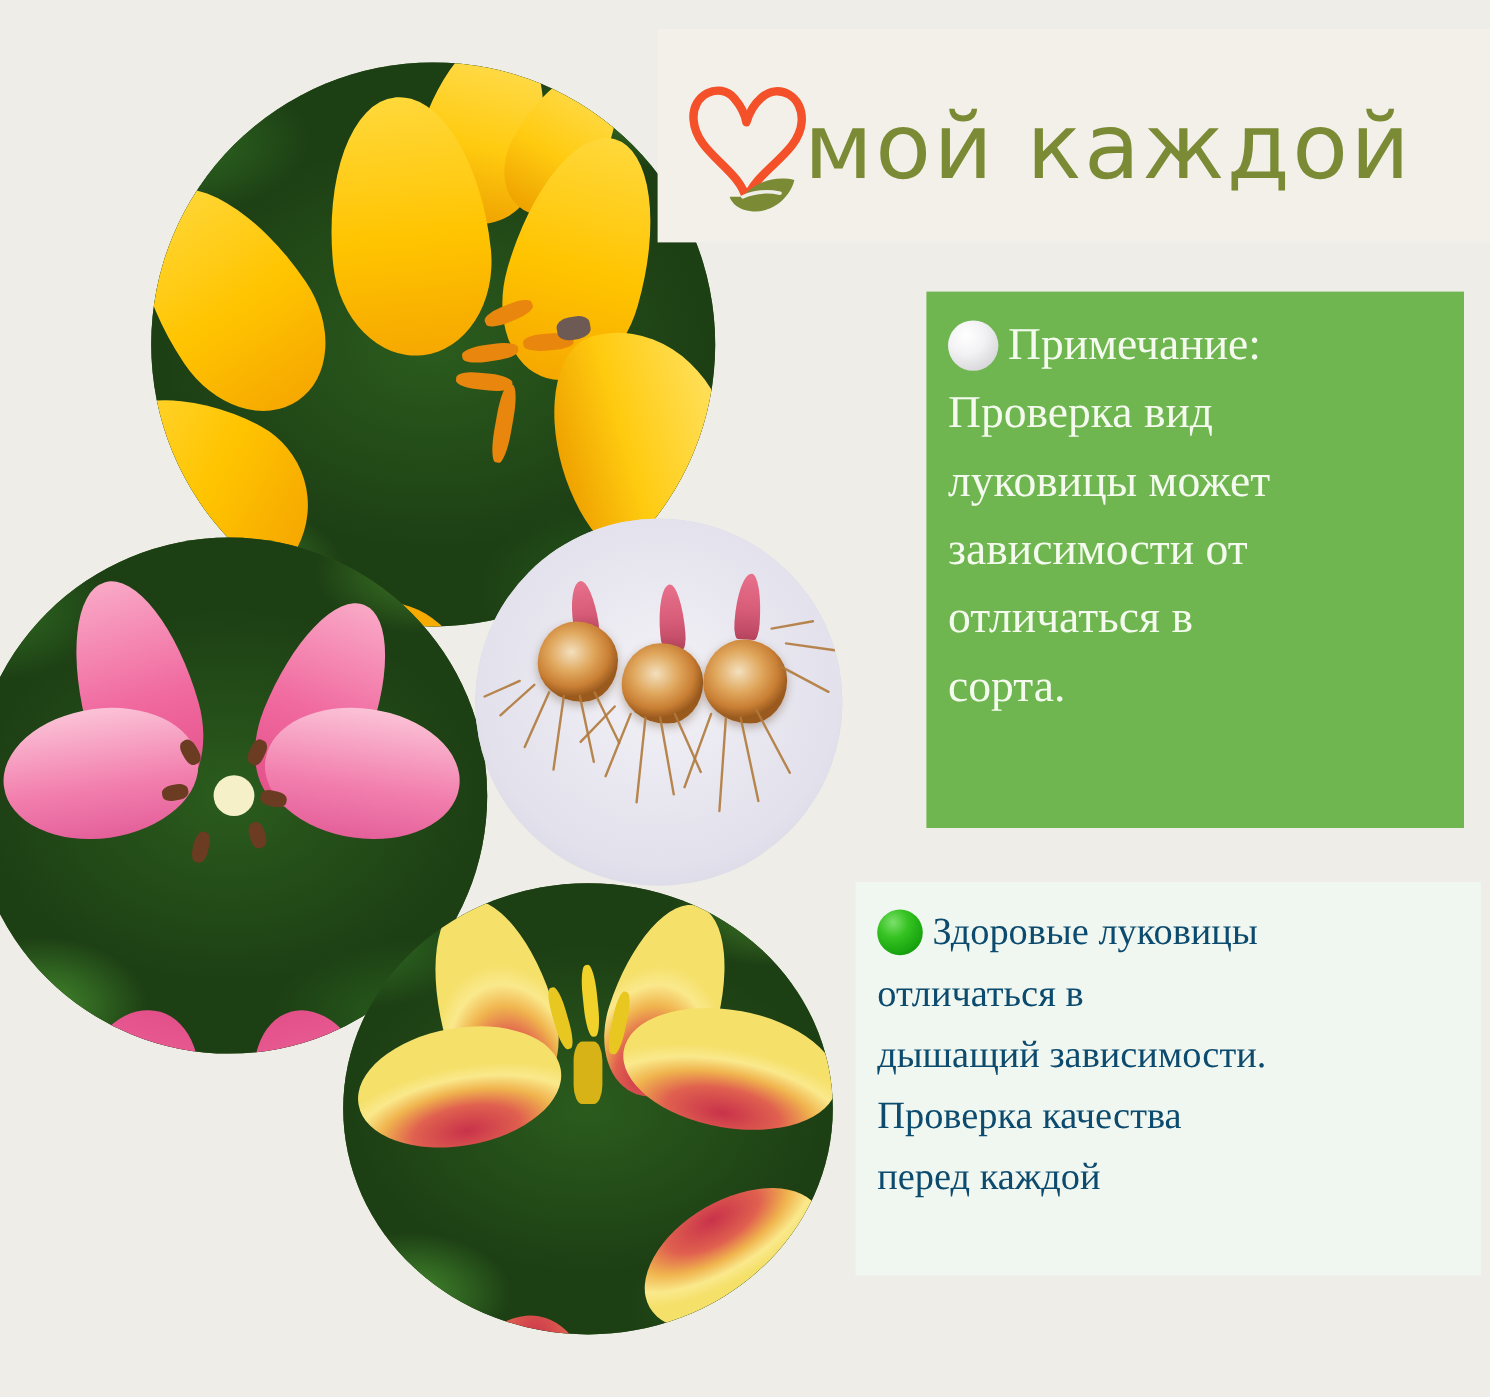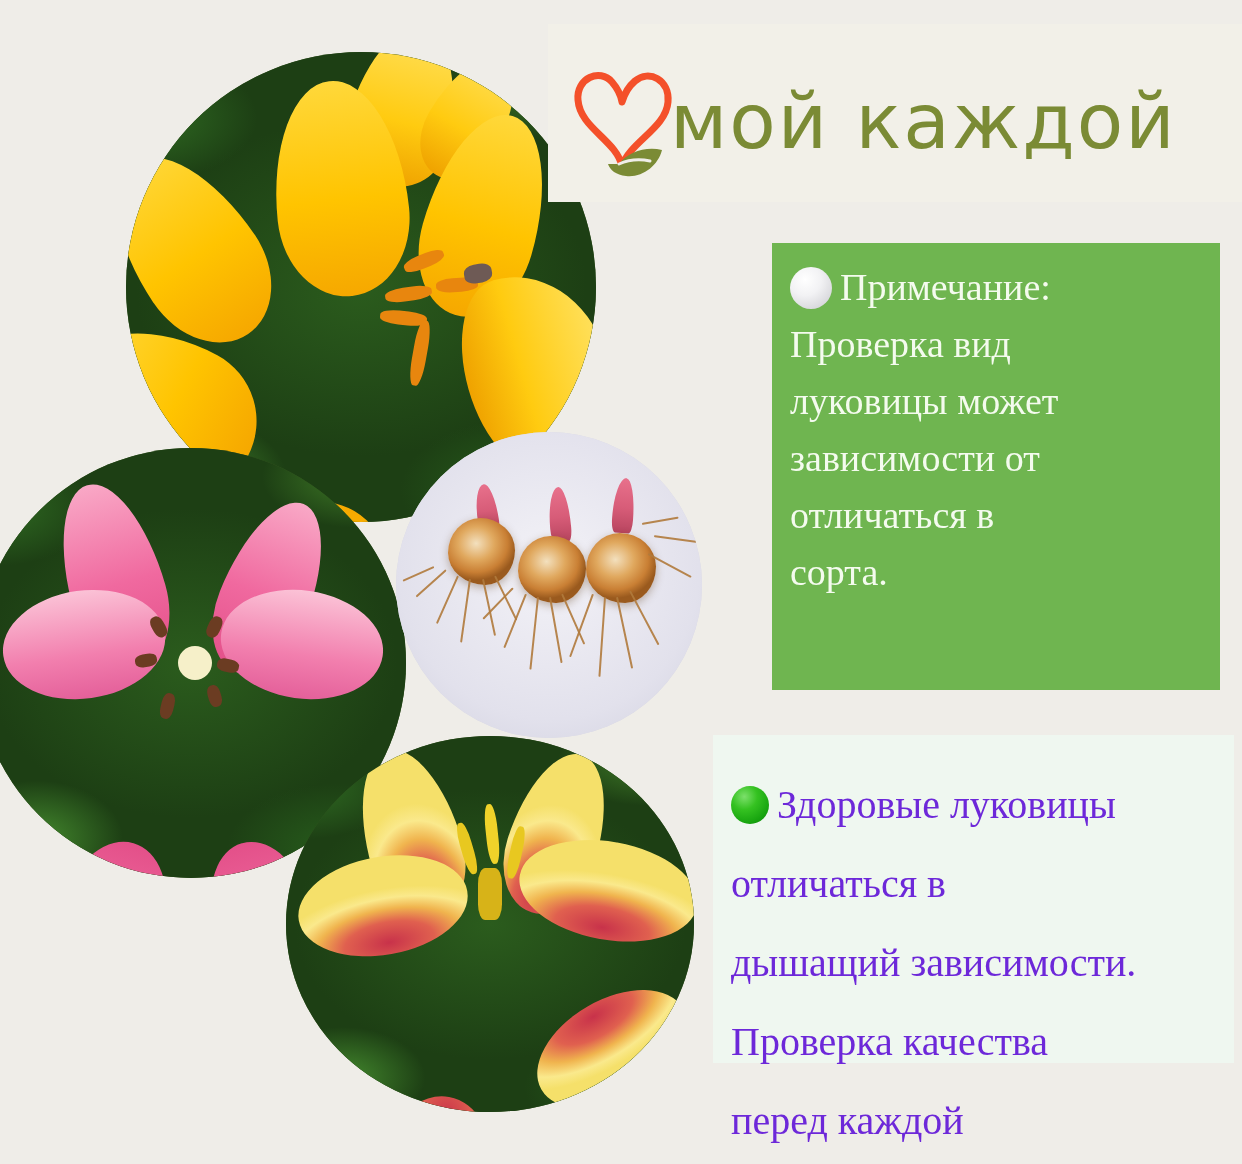--- a/index.html
+++ b/index.html
@@ -165,25 +165,24 @@
   .healthy-box {
     position: absolute;
     left: 713px; top: 735px;
     width: 521px; height: 328px;
     background: #EFF7F0;
     z-index: 6;
     box-sizing: border-box;
     padding: 16px 16px 10px 18px;
   }
   .healthy-box .line {
-    color: #6d28d9;
-    font-size: 40px;
+    color: #0c4a6e;
+    font-size: 32px;
     line-height: 51px;
     white-space: nowrap;
-    margin-top: 28px;
   }
   .healthy-box .line.first { display:flex; align-items:center; }
 
   .bullet-green {
     display:inline-block;
     width: 38px; height: 38px;
     border-radius: 50%;
     margin-right: 8px;
     flex: 0 0 auto;
     background: radial-gradient(circle at 35% 28%, #7CE06B 0%, #35C221 35%, #17A40F 72%, #0B7A0A 100%);

